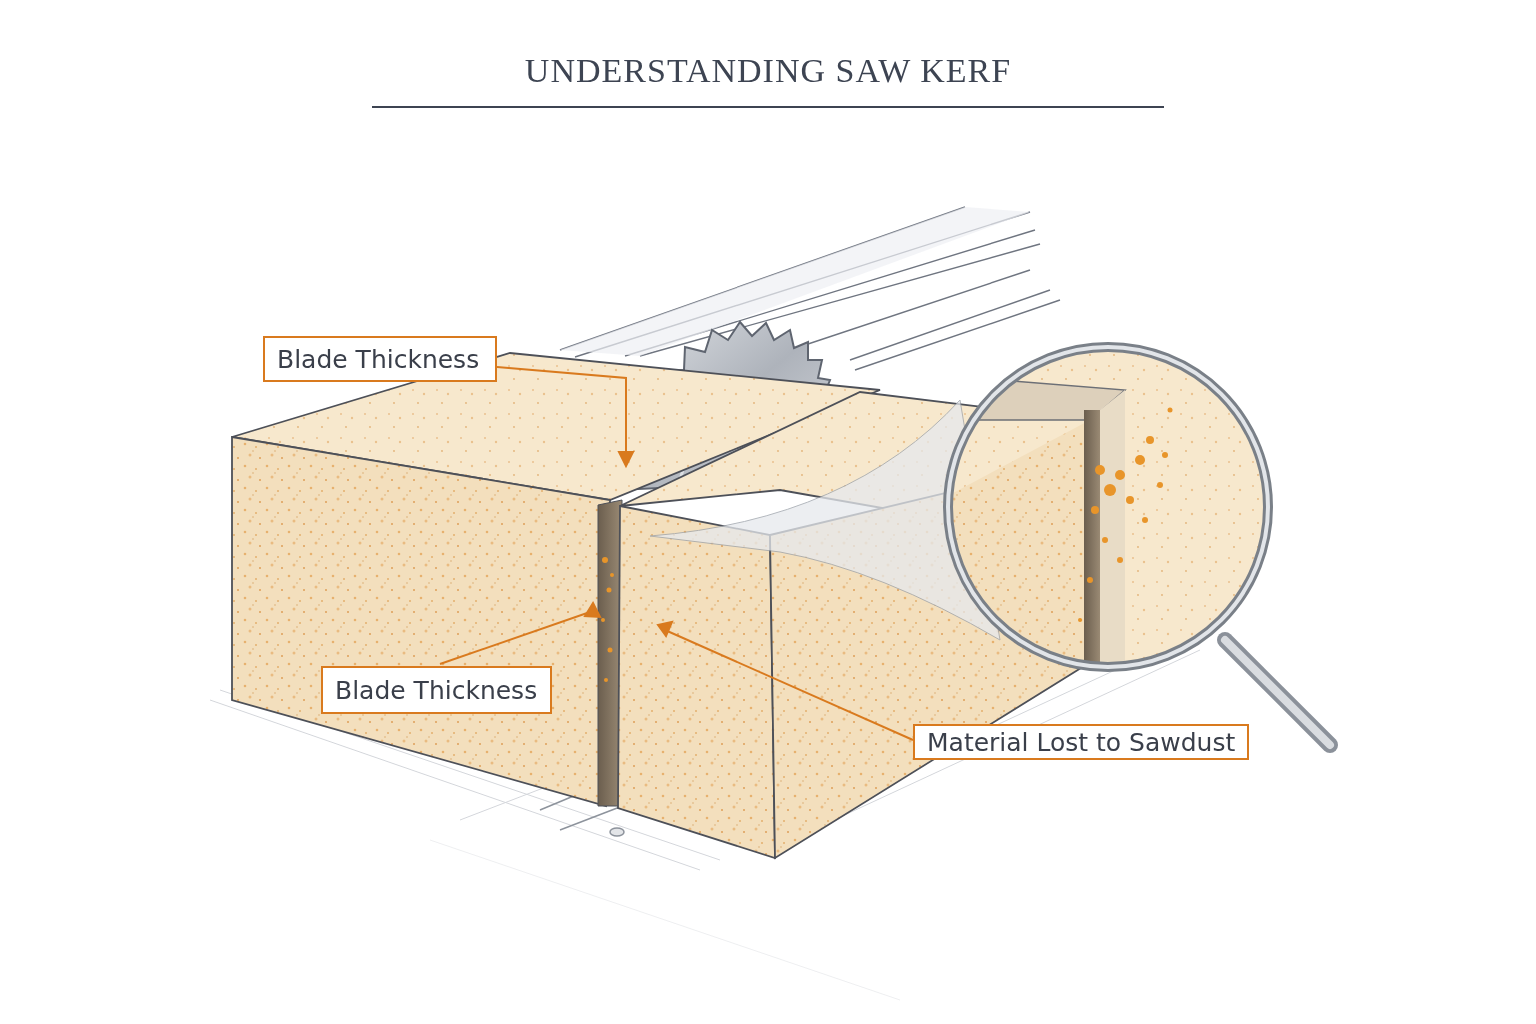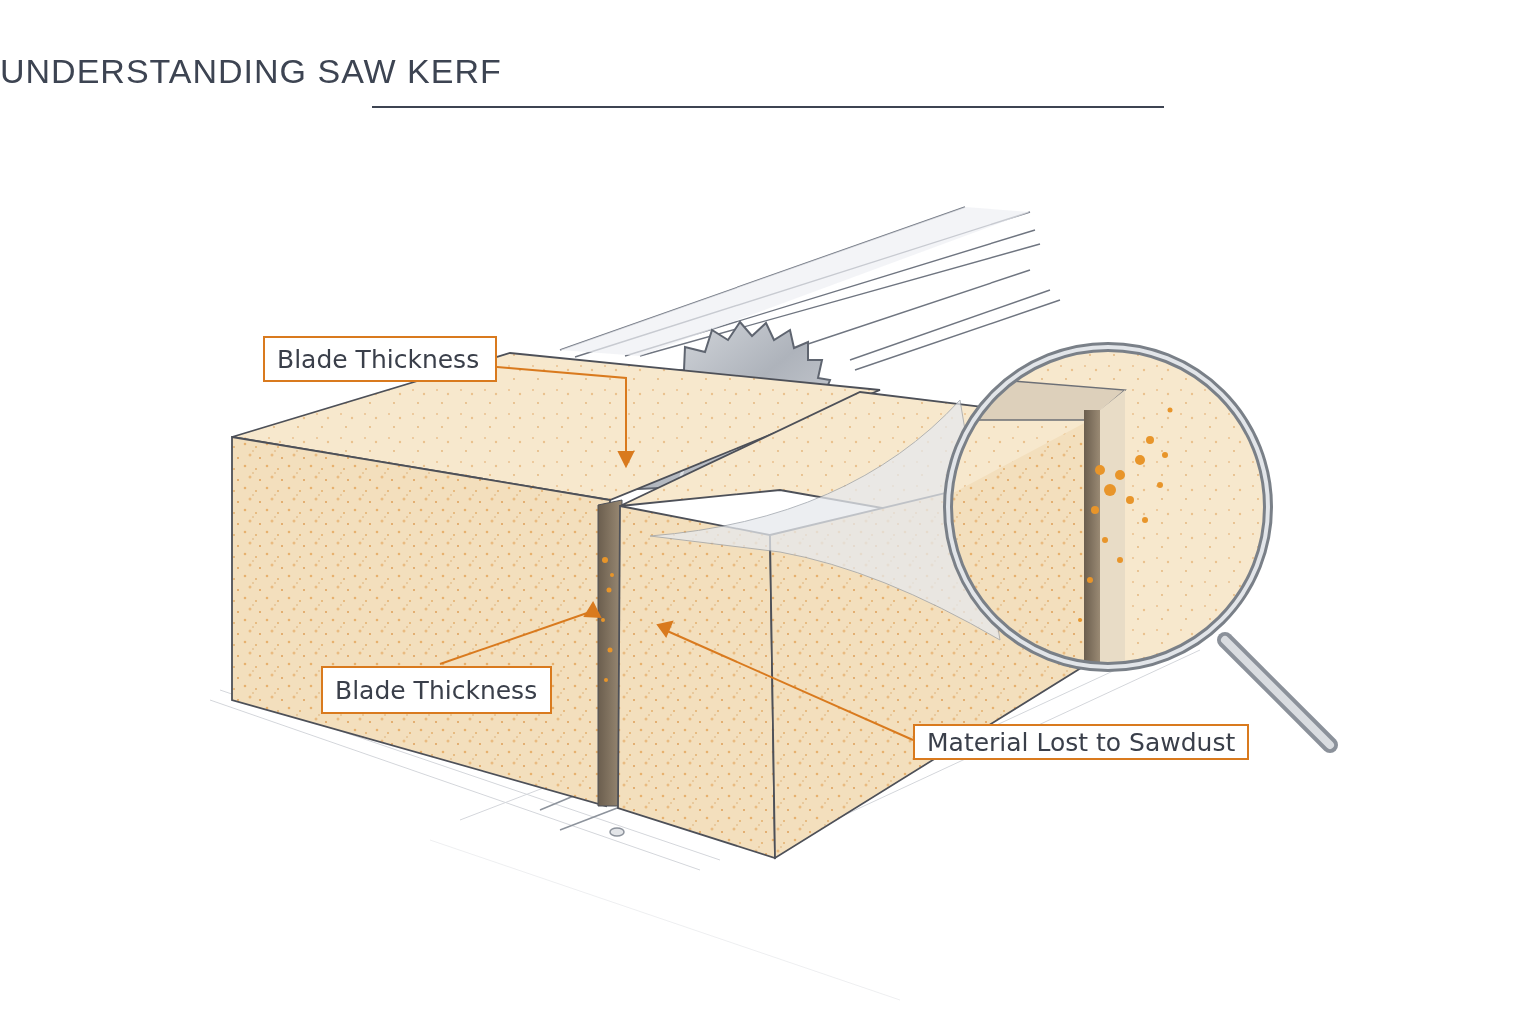--- a/index.html
+++ b/index.html
@@ -1,19 +1,19 @@
 <!DOCTYPE html>
 <html><head>
 <meta charset="utf-8">
 <style>
   html, body { margin:0; padding:0; background:#ffffff; }
   body { width:1536px; height:1024px; position:relative; overflow:hidden; font-family:"Liberation Sans", sans-serif; }
   .title {
-    position:absolute; left:0; top:52px; width:1536px; text-align:left;
-    font-family:Liberation Sans, sans-serif; font-size:34px; letter-spacing:1px;
+    position:absolute; left:0; top:52px; width:1536px; text-align:center;
+    font-family:Liberation Serif, serif; font-size:34px; letter-spacing:1px;
     color:#3d4452;
   }
   .title-rule {
     position:absolute; left:372px; top:106px; width:792px; height:2px; background:#3d4452;
   }
   svg.scene { position:absolute; left:0; top:0; }
   .label {
     position:absolute; background:#ffffff; border:2px solid #d97a1e;
     color:#3a3f4a; font-family:"DejaVu Sans", sans-serif; font-size:25px;
     padding:16px 12px; box-sizing:border-box; display:flex; align-items:center; white-space:nowrap;

